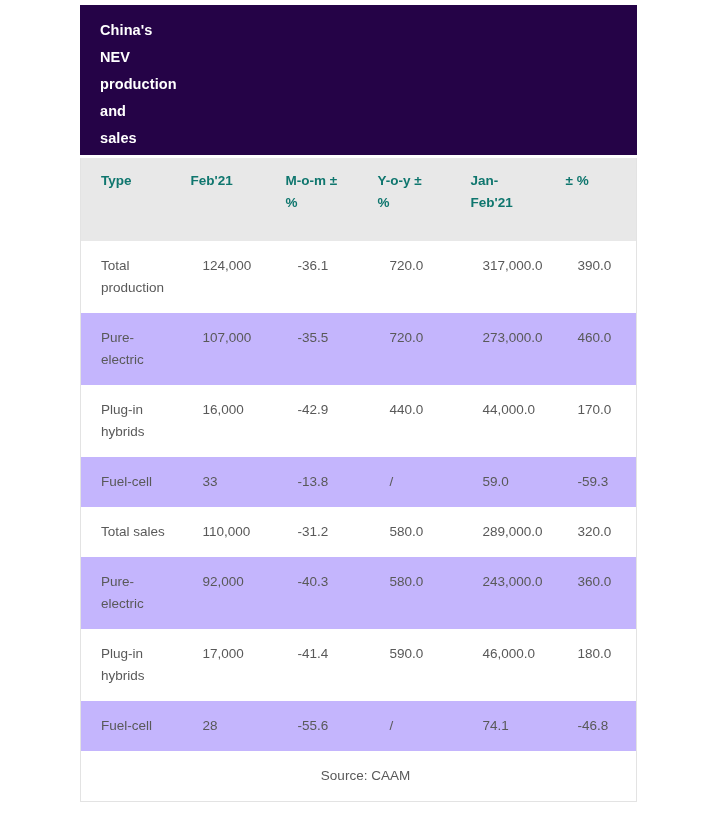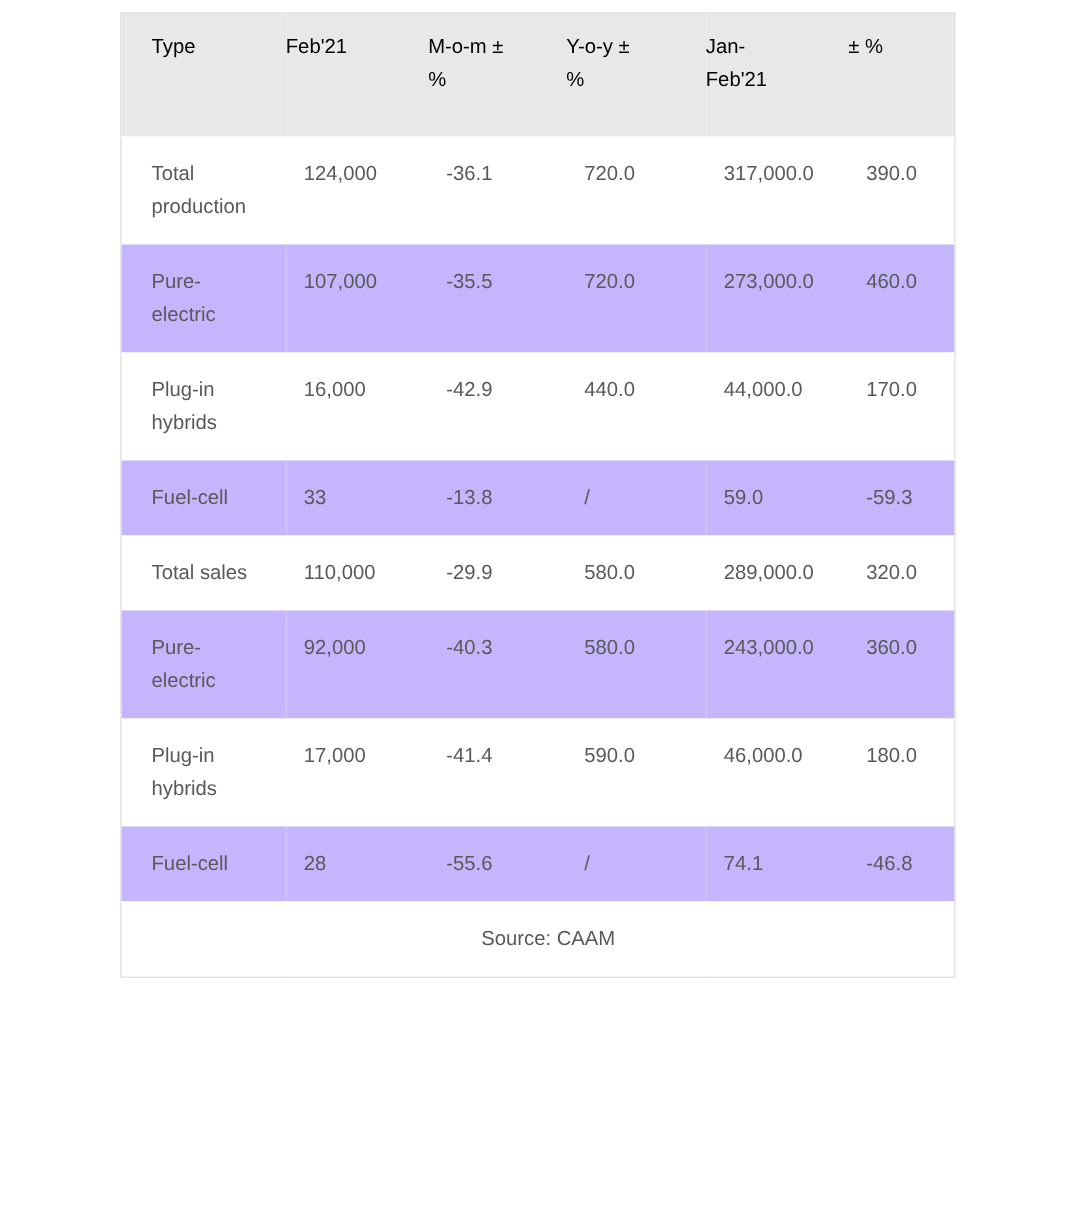--- a/index.html
+++ b/index.html
@@ -43,22 +43,22 @@
   }
   col.c1 { width: 110px; }
   col.c2 { width: 95px; }
   col.c3 { width: 92px; }
   col.c4 { width: 93px; }
   col.c5 { width: 95px; }
   col.c6 { width: auto; }
   thead tr { background: #e8e8e8; }
   th {
     text-align: left;
-    font-weight: 400;
-    color: #000000;
+    font-weight: 700;
+    color: #0f766e;
     padding: 12px 6px 27px 0;
     vertical-align: top;
     line-height: 22px;
   }
   th .hwrap { max-width: 56px; }
   th:first-child, td:first-child { padding-left: 20px; }
   td {
     color: #595959;
     padding: 14px 6px 14px 12px;
     vertical-align: top;
@@ -72,20 +72,27 @@
     color: #595959;
     background: #ffffff;
     text-align: center;
   }
 </style>
 </head>
 <body>
 
 <div class="widget">
 
+  <div class="title-block">
+    <span class="title-line">China's</span>
+    <span class="title-line">NEV</span>
+    <span class="title-line">production</span>
+    <span class="title-line">and</span>
+    <span class="title-line">sales</span>
+  </div>
 
   <div class="gap"></div>
 
   <table class="data-table">
     <colgroup>
       <col class="c1">
         <col class="c2">
         <col class="c3">
         <col class="c4">
         <col class="c5">
@@ -152,21 +159,21 @@
         <td>-13.8</td>
         <td>/</td>
         <td>59.0</td>
         <td>-59.3</td>
       </tr>
       <tr>
         <td>
             <div class="twrap">Total sales</div>
           </td>
         <td>110,000</td>
-        <td>-29.9</td>
+        <td>-31.2</td>
         <td>580.0</td>
         <td>289,000.0</td>
         <td>320.0</td>
       </tr>
       <tr class="alt">
         <td>
             <div class="twrap">Pure-electric</div>
           </td>
         <td>92,000</td>
         <td>-40.3</td>

